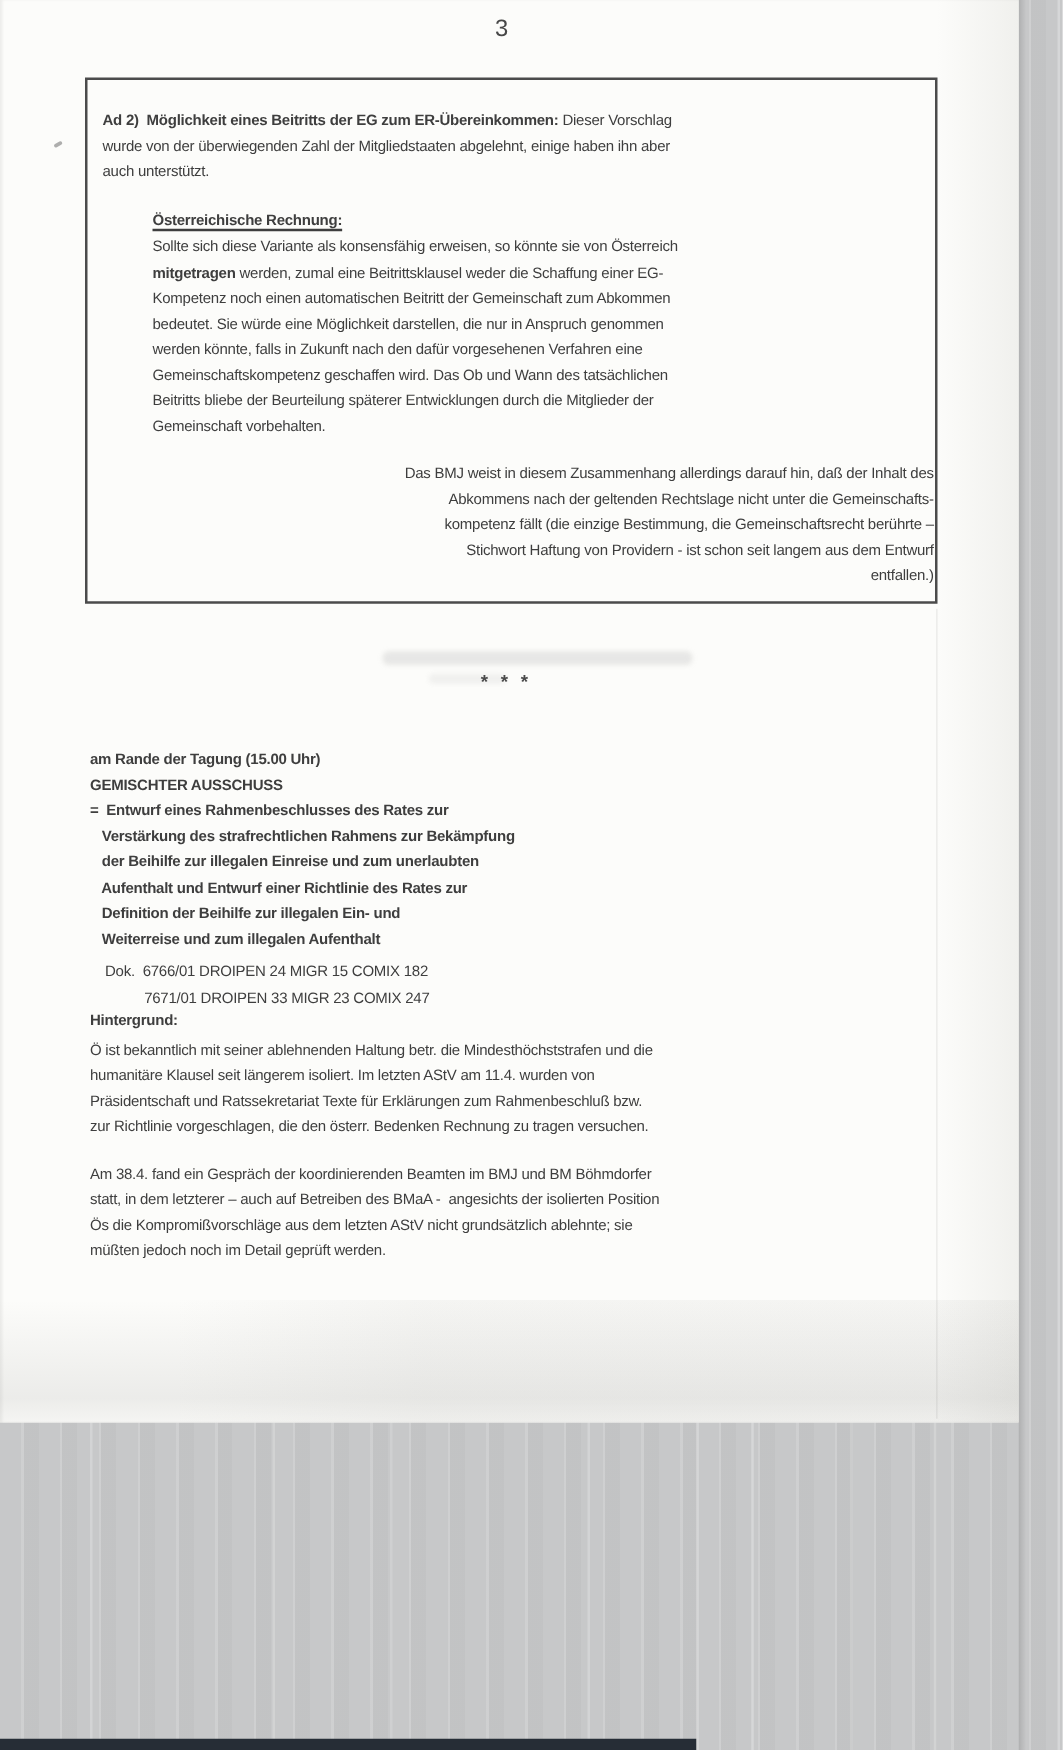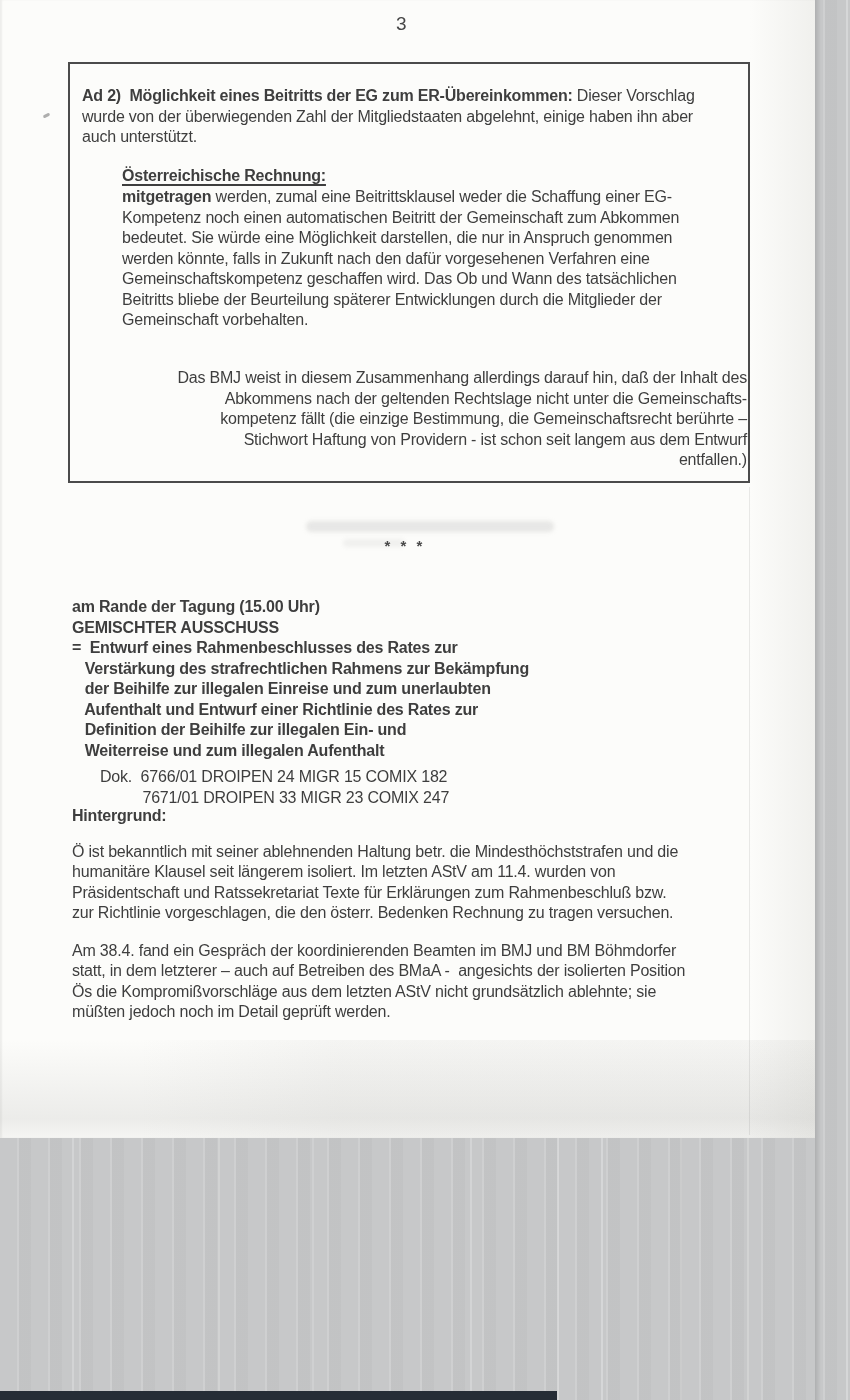--- a/index.html
+++ b/index.html
@@ -28,44 +28,44 @@
       linear-gradient(to bottom, rgba(178,178,175,0) 0, rgba(178,178,175,0.22) 80%, rgba(195,195,192,0.12) 100%),
       linear-gradient(to right, rgba(178,178,175,0) 0 140px, rgba(178,178,175,0.10) 340px);
     pointer-events:none;
   }
   .right-edge-shade{
     position:absolute;left:815px;top:0;width:6px;height:1400px;
     background:linear-gradient(to right, rgba(0,0,0,0.12), rgba(0,0,0,0));
   }
   .streak{position:absolute;top:1138px;height:262px;width:2px;background:rgba(255,255,255,0.5);}
   .streak.full{top:0;height:1400px;}
-  .txt{color:#3e3e3e;font-size:16px;line-height:20.5px;letter-spacing:-0.2px;white-space:pre;}
+  .txt{color:#3e3e3e;font-size:12px;line-height:20.5px;letter-spacing:-0.2px;white-space:pre;}
   .b{font-weight:bold;}
   .page-number{position:absolute;left:396px;top:13px;font-size:19px;color:#474747;}
   .frame-box{
     position:absolute;left:68px;top:62px;width:678px;height:417px;
     border:2px solid #4b4b4b;background:transparent;
   }
   .box-heading{position:absolute;left:12px;top:22px;width:660px;}
   .pos-title{position:absolute;left:52px;top:102px;font-weight:bold;
     text-decoration:underline;text-decoration-thickness:1.5px;text-underline-offset:3px;}
   .pos-para1{position:absolute;left:52px;top:123px;width:625px;}
   .pos-para2{position:absolute;left:52px;top:304px;width:625px;text-align:right;}
   .stars{position:absolute;left:0;top:538px;width:810px;text-align:center;
     font-size:15px;line-height:16px;font-weight:bold;color:#4a4a4a;letter-spacing:3px;}
   .smudge{position:absolute;background:rgba(150,150,148,0.20);filter:blur(2px);border-radius:5px;}
   .smudge.s1{left:306px;top:521px;width:248px;height:11px;}
   .smudge.s2{left:343px;top:539px;width:62px;height:8px;opacity:.6;}
   .agenda{position:absolute;left:72px;top:584px;}
   .agenda-head{font-weight:bold;margin-top:13px;}
-  .agenda-dok{margin-left:28px;margin-top:6px;}
+  .agenda-dok{margin-left:12px;margin-top:6px;}
   .bg-block{position:absolute;left:72px;top:806px;width:740px;}
   .bg-title{font-weight:bold;display:inline-block;
     text-decoration-thickness:1.5px;text-underline-offset:3px;}
-  .bg-para{margin-top:15px;}
+  .bg-para{margin-top:3px;}
   .bg-para.p2{margin-top:17px;}
   .crease{position:absolute;left:749px;top:487px;width:1px;height:648px;background:rgba(90,90,90,0.12);}
   .speck{position:absolute;left:43px;top:114px;width:7px;height:3px;
     background:rgba(110,110,110,0.55);transform:rotate(-28deg);border-radius:2px;}
   .dark-bar{position:absolute;left:0;top:1391px;width:557px;height:9px;background:#262d36;}
 </style>
 </head>
 <body>
 
 <div class="stage">
@@ -84,21 +84,22 @@
   <div class="streak" style="left:680px;opacity:.3"></div>
   <div class="streak" style="left:747px;opacity:.4"></div>
 
   <div class="page-number">3</div>
 
   <div class="frame-box">
     <div class="box-heading txt"><span class="b">Ad 2)  Möglichkeit eines Beitritts der EG zum ER-Übereinkommen:</span><span> Dieser Vorschlag
 wurde von der überwiegenden Zahl der Mitgliedstaaten abgelehnt, einige haben ihn aber
 auch unterstützt.</span></div>
     <div class="pos-title txt">Österreichische Rechnung:</div>
-    <div class="pos-para1 txt"><span class="b">mitgetragen</span><span> werden, zumal eine Beitrittsklausel weder die Schaffung einer EG-
+    <div class="pos-para1 txt"><span>Sollte sich diese Variante als konsensfähig erweisen, so könnte sie von Österreich
+</span><span class="b">mitgetragen</span><span> werden, zumal eine Beitrittsklausel weder die Schaffung einer EG-
 Kompetenz noch einen automatischen Beitritt der Gemeinschaft zum Abkommen
 bedeutet. Sie würde eine Möglichkeit darstellen, die nur in Anspruch genommen
 werden könnte, falls in Zukunft nach den dafür vorgesehenen Verfahren eine
 Gemeinschaftskompetenz geschaffen wird. Das Ob und Wann des tatsächlichen
 Beitritts bliebe der Beurteilung späterer Entwicklungen durch die Mitglieder der
 Gemeinschaft vorbehalten.</span></div>
     <div class="pos-para2 txt">Das BMJ weist in diesem Zusammenhang allerdings darauf hin, daß der Inhalt des
 Abkommens nach der geltenden Rechtslage nicht unter die Gemeinschafts-
 kompetenz fällt (die einzige Bestimmung, die Gemeinschaftsrecht berührte –
 Stichwort Haftung von Providern - ist schon seit langem aus dem Entwurf

